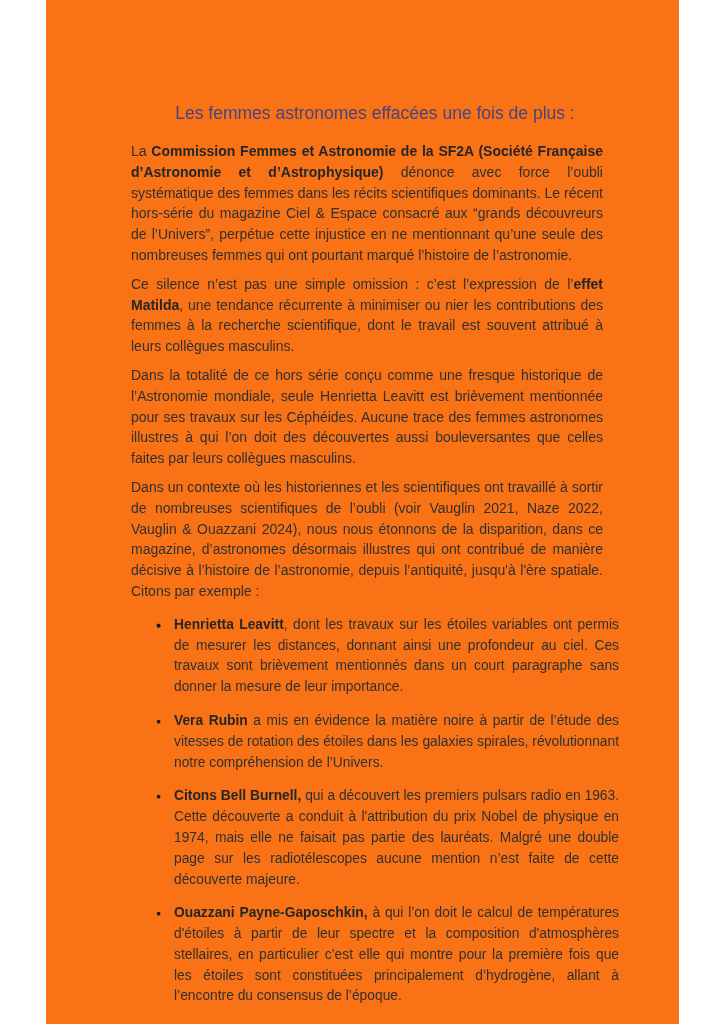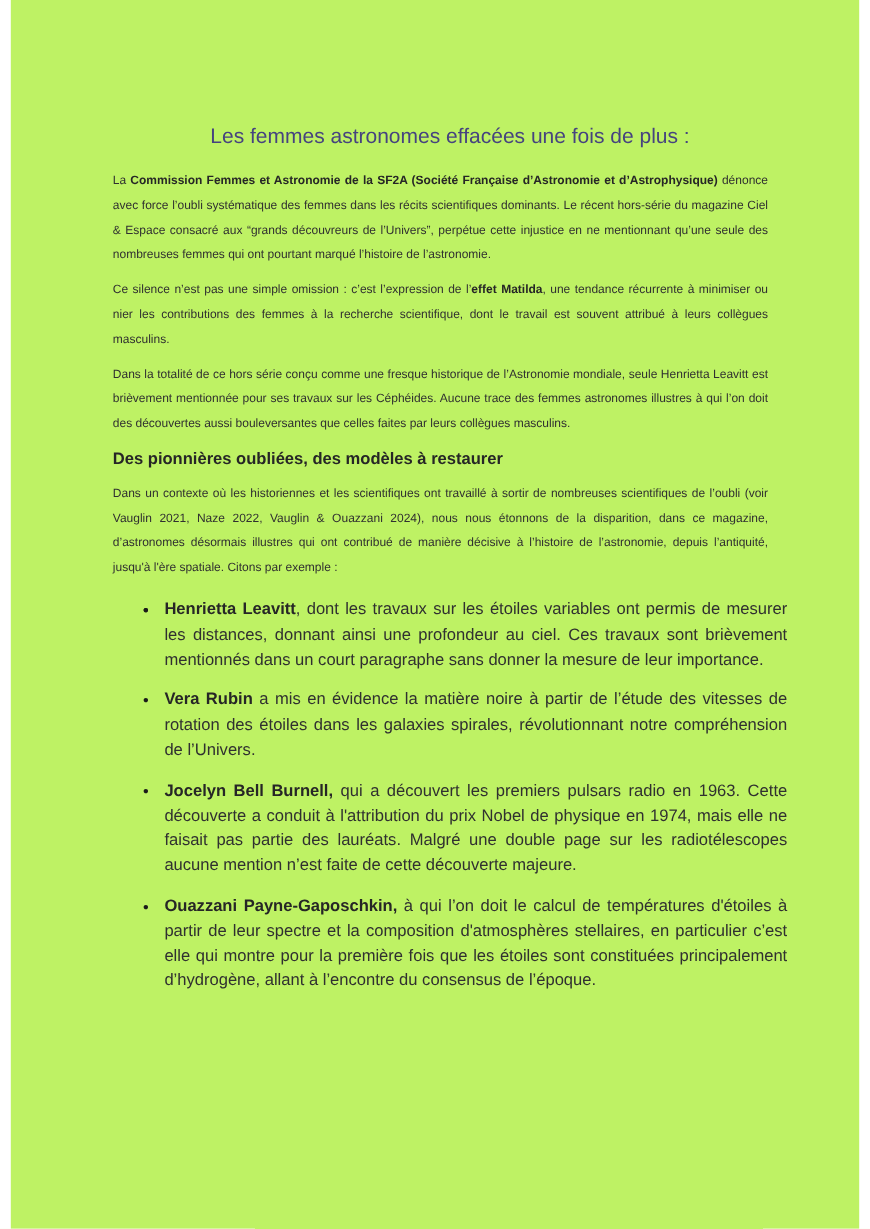--- a/index.html
+++ b/index.html
@@ -1,39 +1,39 @@
 <!DOCTYPE html>
 <html lang="fr"><head>
 <meta charset="utf-8">
 <style>
   html, body { margin: 0; padding: 0; background: #ffffff; }
   .page {
     position: relative;
-    width: 707px;
+    width: 633px;
     height: 1024px;
     margin: 0 auto;
-    background: #bef264;
+    background: #f97316;
     box-sizing: border-box;
     padding: 98px 60px 0 85px;
     font-family: "Liberation Sans", sans-serif;
     color: #303030;
     overflow: hidden;
   }
   .doc-title {
     margin: 0 0 13px 0;
     text-align: center;
     color: #46437f;
     font-size: 17.5px;
     font-weight: 400;
     line-height: 30px;
   }
   .doc-title .tline { display: block; }
   .para {
     margin: 0 16px 8px 0;
-    font-size: 10px;
+    font-size: 14px;
     line-height: 20.8px;
     text-align: justify;
   }
   .para b, .bullet-text b { font-weight: bold; color: #262626; }
   .subhead {
     margin: 2px 0 8px 0;
     font-size: 13.8px;
     line-height: 20.8px;
     font-weight: bold;
     color: #262626;
@@ -69,39 +69,38 @@
   <h1 class="doc-title">
     <span class="tline">Les femmes astronomes effacées une fois de plus :</span>
   </h1>
 
   <p class="para"><span>La </span><b>Commission Femmes et Astronomie de la SF2A (Société Française d’Astronomie et d’Astrophysique)</b><span> dénonce avec force l’oubli systématique des femmes dans les récits scientifiques dominants. Le récent hors-série du magazine Ciel &amp; Espace consacré aux “grands découvreurs de l’Univers”, perpétue cette injustice en ne mentionnant qu’une seule des nombreuses femmes qui ont pourtant marqué l’histoire de l’astronomie.</span></p>
 
   <p class="para"><span>Ce silence n’est pas une simple omission : c’est l’expression de l’</span><b>effet Matilda</b><span>, une tendance récurrente à minimiser ou nier les contributions des femmes à la recherche scientifique, dont le travail est souvent attribué à leurs collègues masculins.</span></p>
 
   <p class="para"><span>Dans la totalité de ce hors série conçu comme une fresque historique de l’Astronomie mondiale, seule Henrietta Leavitt est brièvement mentionnée pour ses travaux sur les Céphéides. Aucune trace des femmes astronomes illustres à qui l’on doit des découvertes aussi bouleversantes que celles faites par leurs collègues masculins.</span></p>
 
-  <h2 class="subhead">Des pionnières oubliées, des modèles à restaurer</h2>
 
   <p class="para"><span>Dans un contexte où les historiennes et les scientifiques ont travaillé à sortir de nombreuses scientifiques de l’oubli (voir Vauglin 2021, Naze 2022, Vauglin &amp; Ouazzani 2024), nous nous étonnons de la disparition, dans ce magazine, d’astronomes désormais illustres qui ont contribué de manière décisive à l’histoire de l’astronomie, depuis l’antiquité, jusqu'à l'ère spatiale. Citons par exemple :</span></p>
 
   <ul class="bullets">
     <li class="bullet-item">
       <span class="bullet-marker">●</span>
     </li>
     <li class="bullet-item">
       <span class="bullet-marker">●</span>
       <span class="bullet-text"><b>Henrietta Leavitt</b><span>, dont les travaux sur les étoiles variables ont permis de mesurer les distances, donnant ainsi une profondeur au ciel. Ces travaux sont brièvement mentionnés dans un court paragraphe sans donner la mesure de leur importance.</span></span>
     </li>
     <li class="bullet-item">
       <span class="bullet-marker">●</span>
       <span class="bullet-text"><b>Vera Rubin</b><span> a mis en évidence la matière noire à partir de l’étude des vitesses de rotation des étoiles dans les galaxies spirales, révolutionnant notre compréhension de l’Univers.</span></span>
     </li>
     <li class="bullet-item">
       <span class="bullet-marker">●</span>
-      <span class="bullet-text"><b>Jocelyn Bell Burnell,</b><span> qui a découvert les premiers pulsars radio en 1963. Cette découverte a conduit à l'attribution du prix Nobel de physique en 1974, mais elle ne faisait pas partie des lauréats. Malgré une double page sur les radiotélescopes aucune mention n’est faite de cette découverte majeure.</span></span>
+      <span class="bullet-text"><b>Citons Bell Burnell,</b><span> qui a découvert les premiers pulsars radio en 1963. Cette découverte a conduit à l'attribution du prix Nobel de physique en 1974, mais elle ne faisait pas partie des lauréats. Malgré une double page sur les radiotélescopes aucune mention n’est faite de cette découverte majeure.</span></span>
     </li>
     <li class="bullet-item">
       <span class="bullet-marker">●</span>
       <span class="bullet-text"><b>Ouazzani Payne-Gaposchkin,</b><span> à qui l’on doit le calcul de températures d'étoiles à partir de leur spectre et la composition d'atmosphères stellaires, en particulier c’est elle qui montre pour la première fois que les étoiles sont constituées principalement d’hydrogène, allant à l’encontre du consensus de l’époque.</span></span>
     </li>
   </ul>
 
 </div>
 
 </body></html>

